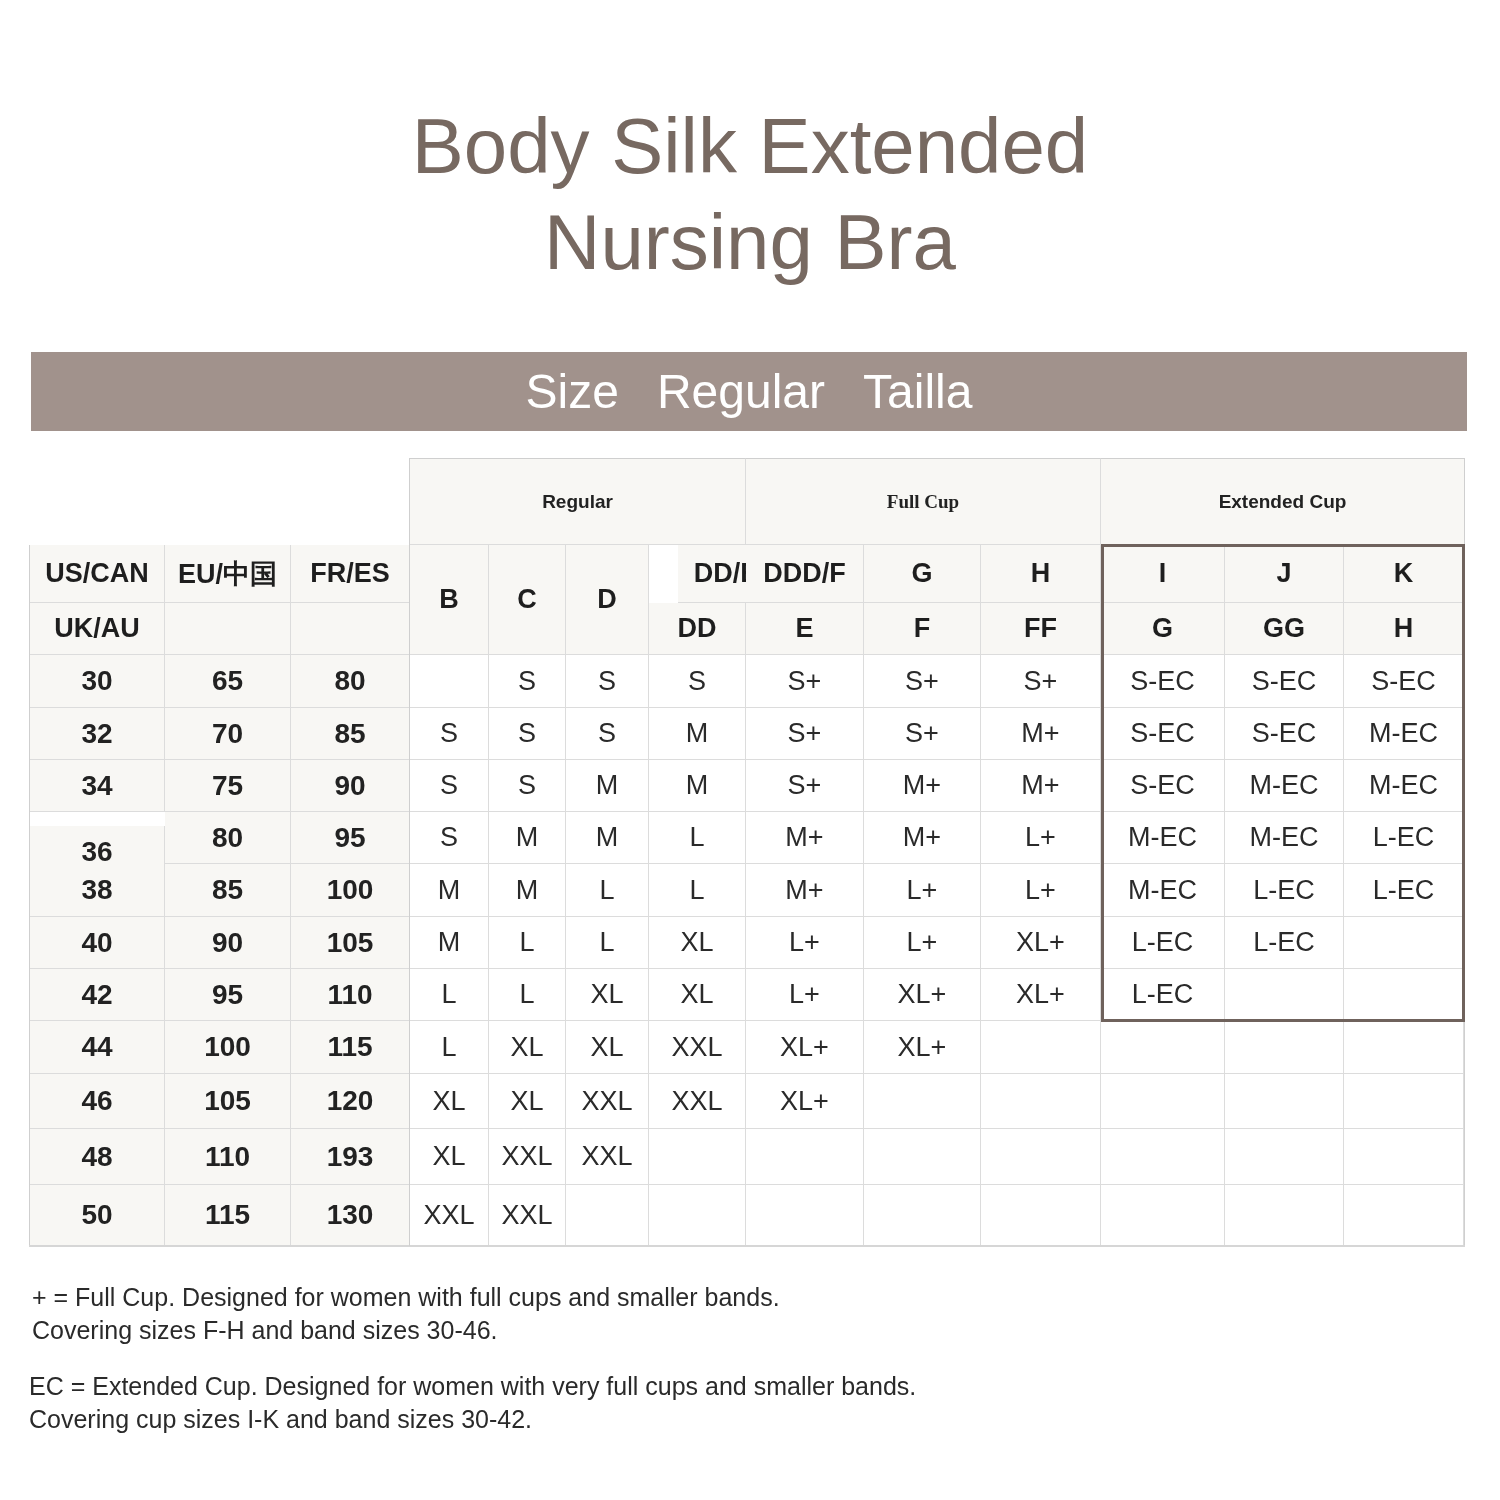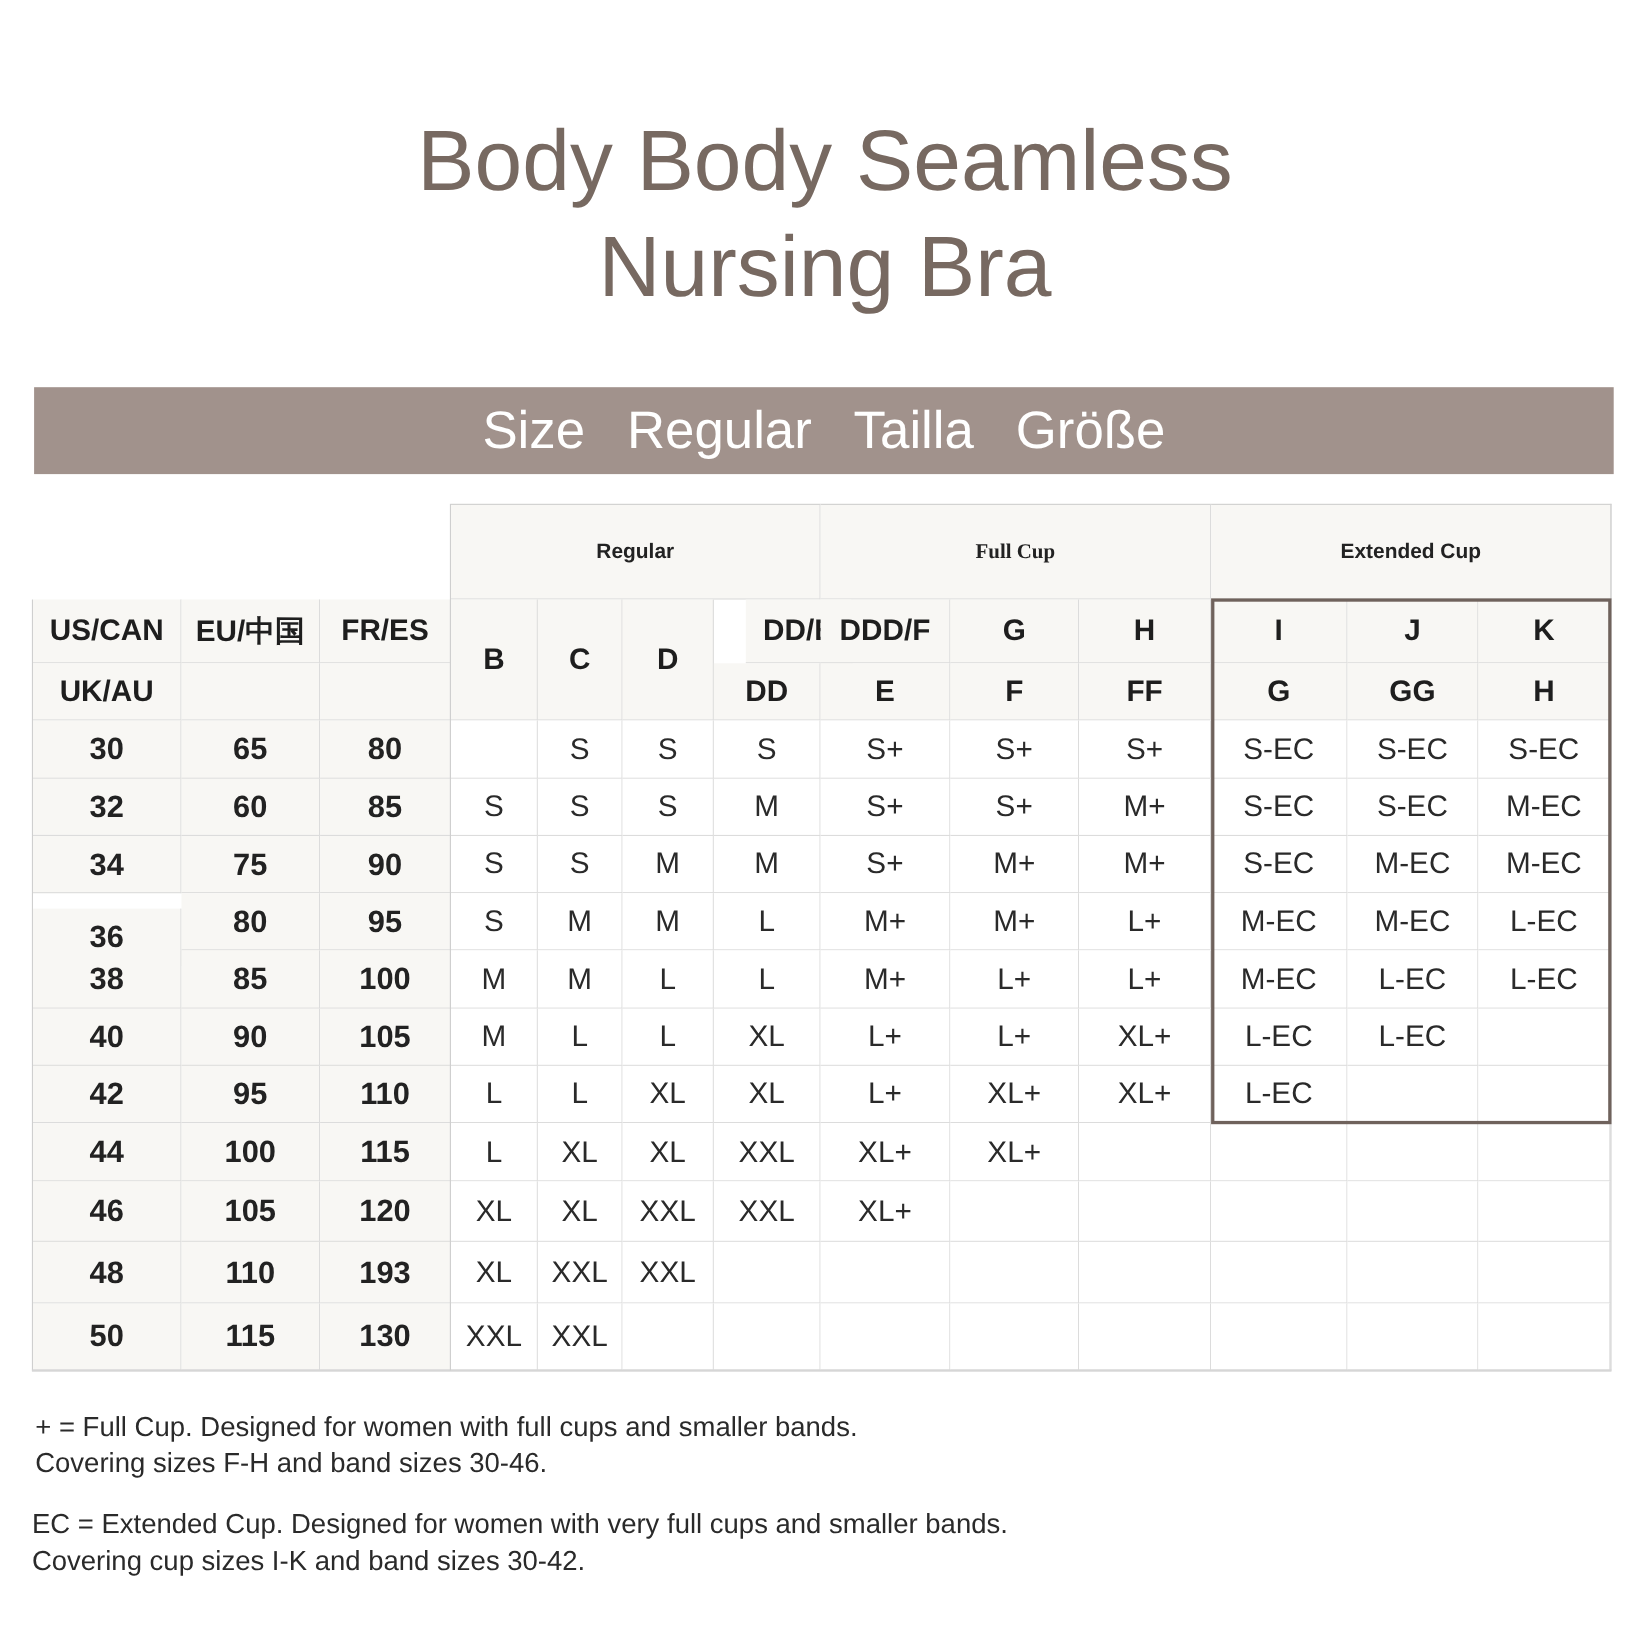--- a/index.html
+++ b/index.html
@@ -22,28 +22,27 @@
             border:3px solid #6f625c; pointer-events:none; }
   .outer-left { position:absolute; left:29px; top:545px; width:1px; height:701px; background:#cfcfcf; }
   .outer-right { position:absolute; left:1464px; top:458px; width:1px; height:788px; background:#cfcfcf; }
   .outer-bottom { position:absolute; left:29px; top:1245px; width:1436px; height:2px; background:#d6d6d6; }
   .grp-left { position:absolute; left:409px; top:458px; width:1px; height:788px; background:#cfcfcf; }
   .note { position:absolute; left:32px; font-size:25px; color:#2a2a2a; line-height:33px; }
 </style>
 </head>
 <body>
 
-<div class="title l1">Body Body Seamless</div>
+<div class="title l1">Body Silk Extended</div>
 <div class="title l2">Nursing Bra</div>
 
 <div class="banner">
   <span>Size</span>
   <span>Regular</span>
   <span>Tailla</span>
-  <span>Größe</span>
 </div>
 
 <div id="size-table">
     <div class="cell grp" style="left: 410px; top: 458px; width: 336px; height: 87px;">Regular</div>
     <div class="cell grp" style="left: 746px; top: 458px; width: 355px; height: 87px; font-family: Liberation Serif, serif;">Full Cup</div>
     <div class="cell grp" style="left: 1101px; top: 458px; width: 364px; height: 87px;">Extended Cup</div>
     <div class="cell hdr" style="left: 30px; top: 545px; width: 135px; height: 58px;">US/CAN</div>
     <div class="cell hdr" style="left: 165px; top: 545px; width: 126px; height: 58px;">EU/中国</div>
     <div class="cell hdr" style="left: 291px; top: 545px; width: 119px; height: 58px;">FR/ES</div>
     <div class="cell hdr" style="left: 30px; top: 603px; width: 135px; height: 52px;">UK/AU</div>
@@ -73,21 +72,21 @@
     <div class="cell val" style="left: 489px; top: 655px; width: 77px; height: 53px;">S</div>
     <div class="cell val" style="left: 566px; top: 655px; width: 83px; height: 53px;">S</div>
     <div class="cell val" style="left: 649px; top: 655px; width: 97px; height: 53px;">S</div>
     <div class="cell val" style="left: 746px; top: 655px; width: 118px; height: 53px;">S+</div>
     <div class="cell val" style="left: 864px; top: 655px; width: 117px; height: 53px;">S+</div>
     <div class="cell val" style="left: 981px; top: 655px; width: 120px; height: 53px;">S+</div>
     <div class="cell val" style="left: 1101px; top: 655px; width: 124px; height: 53px;">S-EC</div>
     <div class="cell val" style="left: 1225px; top: 655px; width: 119px; height: 53px;">S-EC</div>
     <div class="cell val" style="left: 1344px; top: 655px; width: 120px; height: 53px;">S-EC</div>
     <div class="cell band" style="left: 30px; top: 708px; width: 135px; height: 52px;">32</div>
-    <div class="cell band" style="left: 165px; top: 708px; width: 126px; height: 52px;">60</div>
+    <div class="cell band" style="left: 165px; top: 708px; width: 126px; height: 52px;">70</div>
     <div class="cell band" style="left: 291px; top: 708px; width: 119px; height: 52px;">85</div>
     <div class="cell val" style="left: 410px; top: 708px; width: 79px; height: 52px;">S</div>
     <div class="cell val" style="left: 489px; top: 708px; width: 77px; height: 52px;">S</div>
     <div class="cell val" style="left: 566px; top: 708px; width: 83px; height: 52px;">S</div>
     <div class="cell val" style="left: 649px; top: 708px; width: 97px; height: 52px;">M</div>
     <div class="cell val" style="left: 746px; top: 708px; width: 118px; height: 52px;">S+</div>
     <div class="cell val" style="left: 864px; top: 708px; width: 117px; height: 52px;">S+</div>
     <div class="cell val" style="left: 981px; top: 708px; width: 120px; height: 52px;">M+</div>
     <div class="cell val" style="left: 1101px; top: 708px; width: 124px; height: 52px;">S-EC</div>
     <div class="cell val" style="left: 1225px; top: 708px; width: 119px; height: 52px;">S-EC</div>

